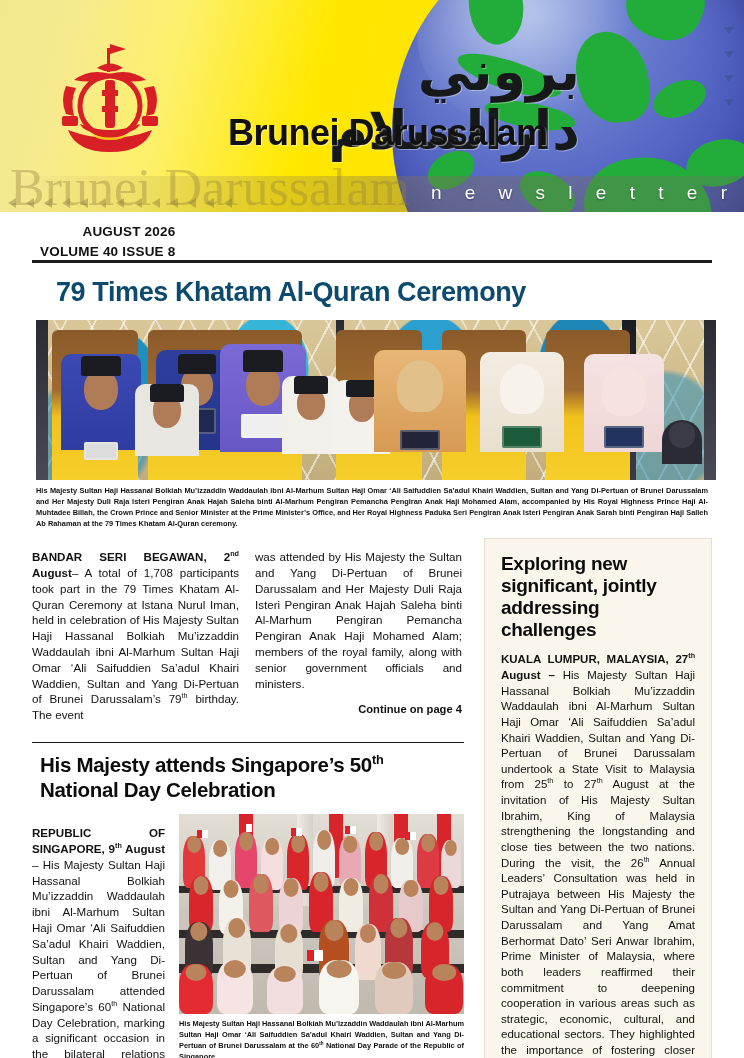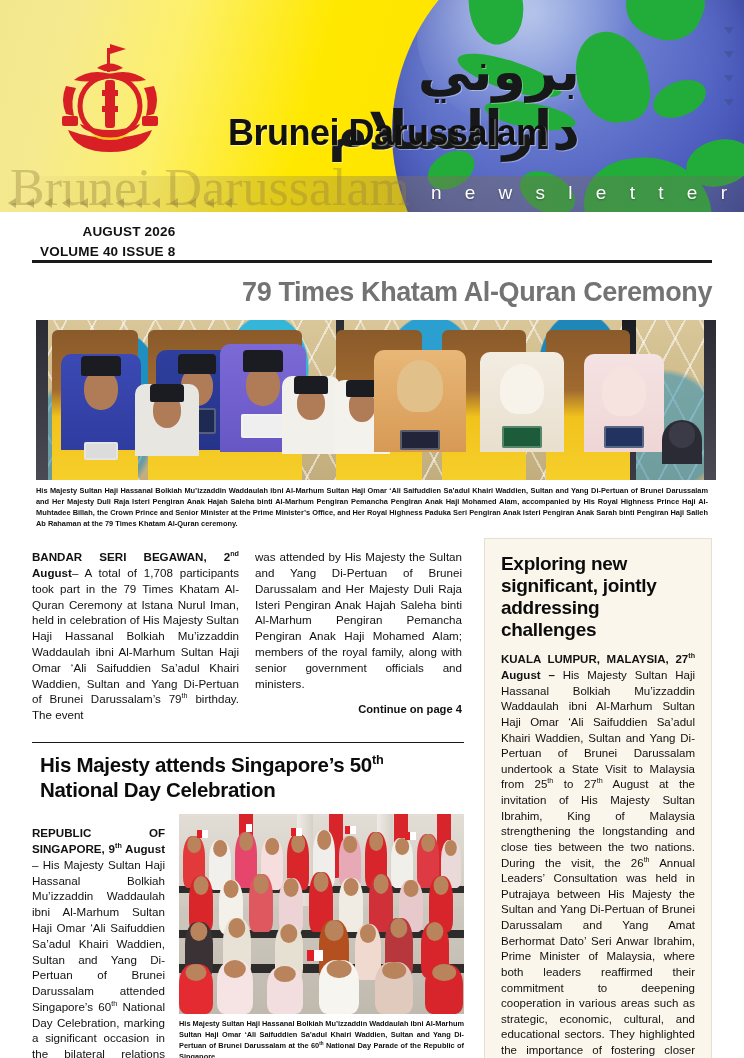--- a/index.html
+++ b/index.html
@@ -132,21 +132,21 @@
     height: 48px;
   }
   .pub-left { font-size: 13.5px; line-height: 1.45; color: #111; }
   .pub-right { text-align: right; font-size: 13.5px; font-weight: 700; line-height: 1.45; letter-spacing: 0.2px; }
   .rule-thick { height: 3px; background: #1a1a1a; margin: 0 32px 0 32px; }
 
   
   .page { padding: 0 32px; }
   .lead-headline {
     font-size: 27px; font-weight: 700; letter-spacing: -0.4px;
-    margin: 14px 0 12px 16px; color: #737373; text-align: right;
+    margin: 14px 0 12px 24px; color: #0c4a6e;
   }
 
   .photo {
     position: relative; overflow: hidden;
     border: 0; background: #ddd;
   }
   .photo-lead { width: 680px; height: 160px; margin: 0 4px; }
 
   
   .mosaic {

